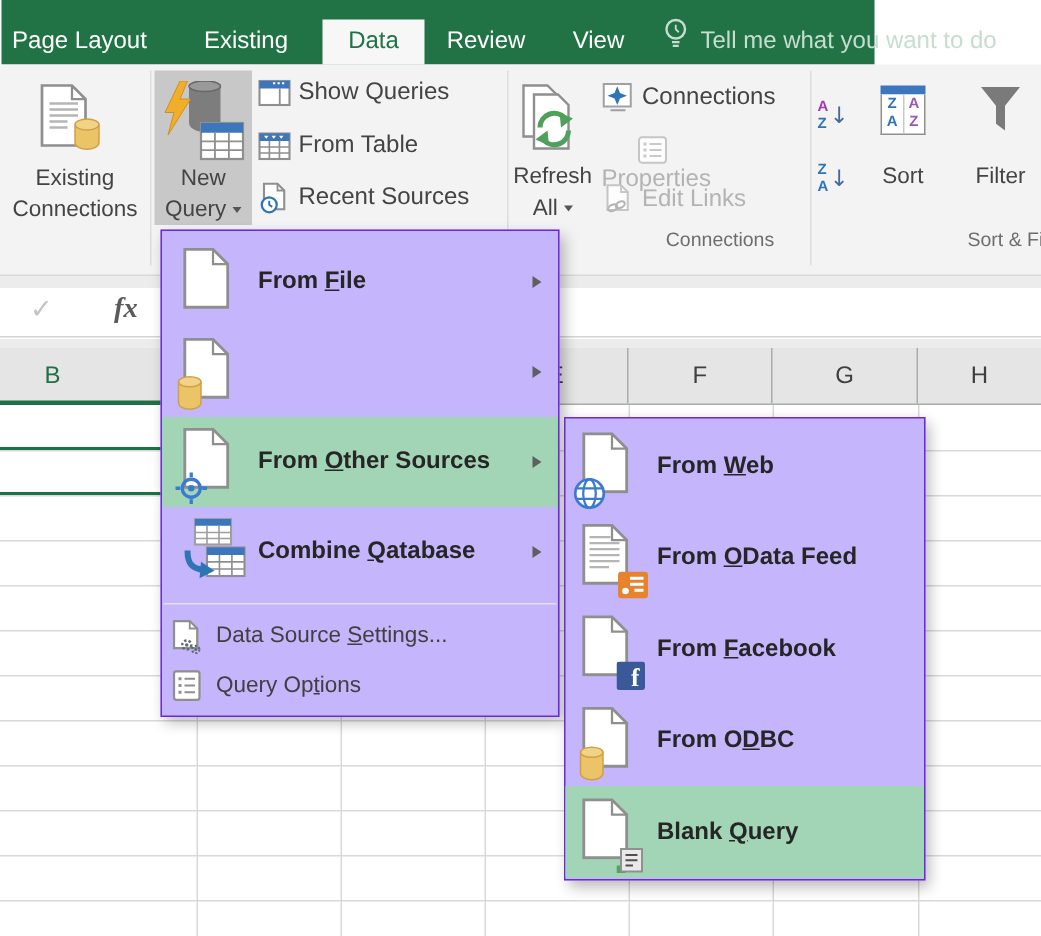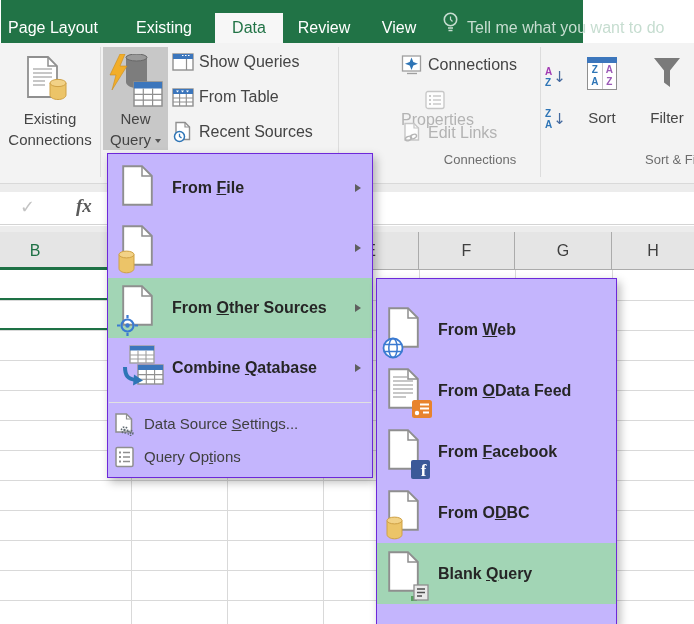--- a/index.html
+++ b/index.html
@@ -65,21 +65,21 @@
   
   #grid { position:absolute; left:0; top:270px; width:694px; height:354px; background:#fff; }
   .gl-v { position:absolute; top:0; width:1px; height:354px; background:#d9d9d9; }
   .gl-h { position:absolute; left:0; width:694px; height:1px; background:#d9d9d9; }
   .sel-line { position:absolute; left:0; width:131px; height:2px; background:#1e7145; }
 
   
   .menu { position:absolute; background:#c4b5fd; border:1px solid #6d28d9;
           box-shadow:3px 4px 9px rgba(0,0,0,.28); padding:4px 0; }
   #newquery-menu { left:107px; top:153px; width:266px; z-index:30; }
-  #sources-submenu { left:376px; top:278px; width:241px; z-index:31; padding:20px 0; }
+  #sources-submenu { left:376px; top:278px; width:241px; z-index:31; padding:1px 0; }
   .mi { display:flex; align-items:center; height:60px; cursor:default; }
   #sources-submenu .mi { height:61px; }
   .mi.hl { background:#a2d5b5; }
   .mic { position:relative; width:38px; height:46px; margin-left:14px; flex:none; }
   #sources-submenu .mic { margin-left:11px; }
   .mlbl { margin-left:12px; font-weight:bold; font-size:16px; color:#262626; white-space:nowrap; }
   .marrow { margin-left:auto; margin-right:11px; width:0; height:0;
             border-top:4.5px solid transparent; border-bottom:4.5px solid transparent;
             border-left:6px solid #5f5f5f; flex:none; }
   .mi.small { height:33px; }
@@ -178,20 +178,38 @@
         <svg width="22" height="22" viewBox="0 0 22 22">
           <path d="M4 1.5 H13 L17.5 6 V18.5 H4 Z" fill="#fff" stroke="#8f8f8f" stroke-width="1.4"></path>
           <path d="M13 1.5 V6 H17.5" fill="none" stroke="#8f8f8f" stroke-width="1.2"></path>
           <circle cx="7.5" cy="15.5" r="5" fill="#fff" stroke="#2e75b6" stroke-width="1.5"></circle>
           <path d="M7.5 12.8 v2.7 l2 1.4" stroke="#2e75b6" stroke-width="1.3" fill="none"></path>
         </svg>
       </span>
       <span>Recent Sources</span>
     </div>
 
+    <div class="bigbtn" style="left:337px;width:63px;">
+      <span class="abs" style="left:9px;top:8px;">
+        <svg width="46" height="50" viewBox="0 0 46 50">
+          <path d="M3 2 H19 L26 9 V36 H3 Z" fill="#fff" stroke="#8f8f8f" stroke-width="1.6"></path>
+          <path d="M10 8 H26 L33 15 V44 H10 Z" fill="#fff" stroke="#8f8f8f" stroke-width="1.6"></path>
+          <g fill="none" stroke="#4ea05a" stroke-width="3.4">
+            <path d="M14 30 a9.5 9.5 0 0 1 16.5 -6.4"></path>
+            <path d="M33 32 a9.5 9.5 0 0 1 -16.5 6.4"></path>
+          </g>
+          <polygon points="27,20 36,24 28,30" fill="#4ea05a"></polygon>
+          <polygon points="20,42 11,38 19,32" fill="#4ea05a"></polygon>
+        </svg>
+      </span>
+      <div class="blabel" style="top:60px;">
+        <div>Refresh</div>
+        <div><span>All</span><span class="caret"></span></div>
+      </div>
+    </div>
 
     <div class="srow" style="left:401px;top:9px;">
       <span class="si">
         <svg width="22" height="22" viewBox="0 0 22 22">
           <rect x="1.5" y="2" width="18" height="15" fill="#fff" stroke="#9f9f9f" stroke-width="1.3"></rect>
           <polygon points="10.5,3.5 12.3,8 17,9.8 12.3,11.6 10.5,16 8.7,11.6 4,9.8 8.7,8" fill="#2e75b6"></polygon>
           <path d="M6 19.5 h10" stroke="#9f9f9f" stroke-width="1.3"></path>
         </svg>
       </span>
       <span>Connections</span>

